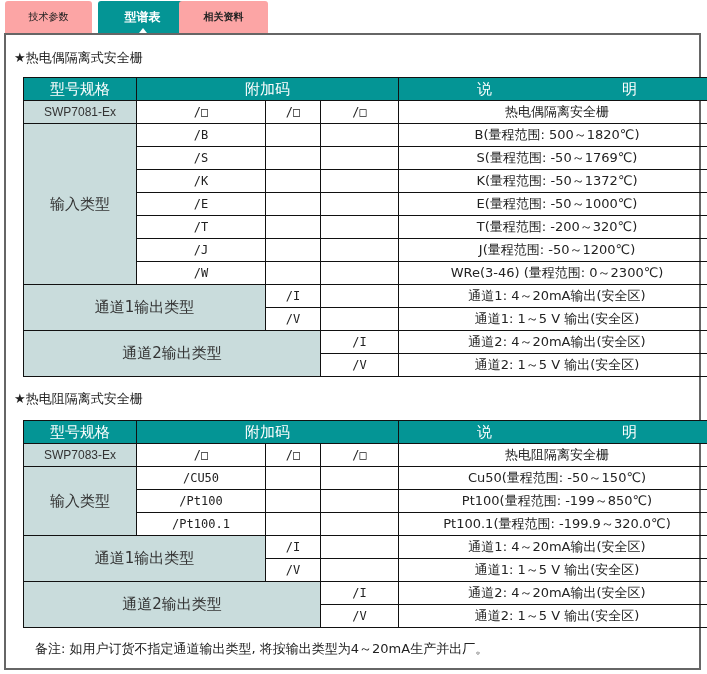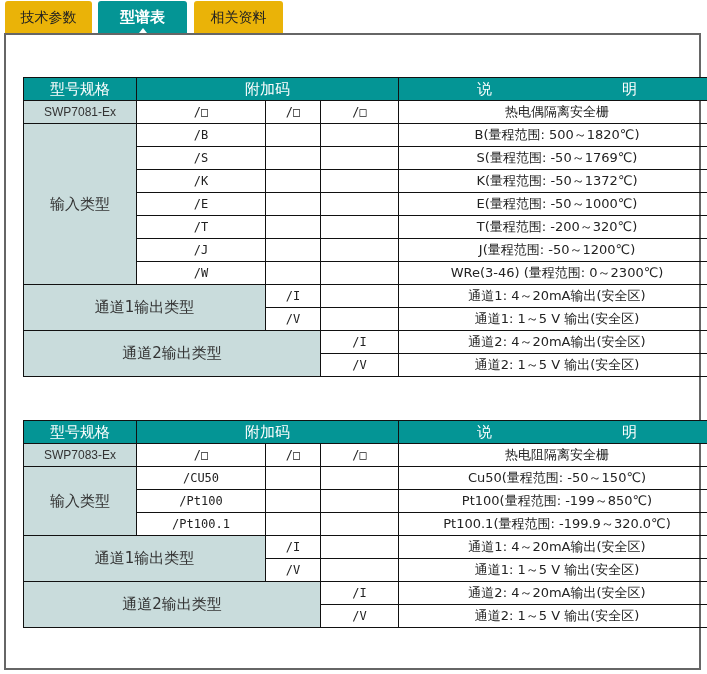--- a/index.html
+++ b/index.html
@@ -1,21 +1,21 @@
 <!DOCTYPE html>
 <html><head>
 <meta charset="utf-8">
 <style>
   html, body { margin: 0; padding: 0; background: #ffffff; }
   body { width: 707px; height: 674px; position: relative; overflow: hidden;
          font-family: "DejaVu Sans", sans-serif; font-size: 13px; color: #222; }
   .tabs { position: absolute; left: 5px; top: 1px; height: 32px; }
   .tab { position: absolute; top: 0; height: 32px; line-height: 32px; text-align: center;
-         background: #eab308; color: #222; font-size: 14px; border-radius: 3px 3px 0 0; cursor: pointer; }
-  .tab.active { background: #049595; color: #fff; font-weight: bold; font-size: 15px; }
+         background: #fca5a5; color: #222; font-size: 10px; border-radius: 3px 3px 0 0; cursor: pointer; }
+  .tab.active { background: #049595; color: #fff; font-weight: bold; font-size: 12px; }
   .tab .arrow { position: absolute; left: 50%; bottom: 0; margin-left: -4px; width: 0; height: 0;
          border-left: 4px solid transparent; border-right: 4px solid transparent; border-bottom: 5px solid #fff; }
   .frame { position: absolute; left: 4px; top: 33px; width: 697px; height: 637px;
            border: 2px solid #666; border-top-width: 2px; background: #fff; box-sizing: border-box; }
   .section-title { position: absolute; left: 8px; font-size: 13px; color: #222; }
   table.spec { position: absolute; left: 3px; width: 692px; border-collapse: collapse; table-layout: fixed; margin-left: 14px; }
   table.spec td, table.spec th { border: 1px solid #111; height: 22px; padding: 0; text-align: center;
          font-size: 13px; white-space: nowrap; overflow: hidden; }
   table.spec th { background: #049595; color: #fff; font-weight: normal; font-size: 15px; }
   table.spec td.lab { background: #c9dcdc; color: #333; font-size: 15px; }
@@ -26,25 +26,26 @@
   .th-desc .gap { width: 130px; }
   .note { position: absolute; left: 3px; width: 692px; height: 40px; line-height: 40px;
           padding-left: 26px; box-sizing: border-box; font-size: 13px; color: #222; }
 </style>
 </head>
 <body>
 
 <div class="tabs">
   <div class="tab" style="left:0;width:87px;"><span>技术参数</span></div>
   <div class="tab active" style="left:93px;width:89px;"><span>型谱表</span><span class="arrow"></span></div>
-  <div class="tab" style="left:189px;width:89px;"><span>相关资料</span></div>
+  <div class="tab" style="left:174px;width:89px;font-weight:bold;"><span>相关资料</span></div>
 </div>
 
 <div class="frame">
 
+  <div class="section-title" style="top:14px;">★热电偶隔离式安全栅</div>
 
   <table class="spec" style="top:42px;">
     <colgroup>
         <col style="width:113px">
         <col style="width:129px">
         <col style="width:55px">
         <col style="width:78px">
         <col style="width:317px">
       </colgroup>
     <tbody>
@@ -119,20 +120,21 @@
       <td class="code">/I</td>
       <td class="desc">通道2: 4～20mA输出(安全区)</td>
     </tr>
     <tr>
       <td class="code">/V</td>
       <td class="desc">通道2: 1～5 V  输出(安全区)</td>
     </tr>
   </tbody>
     </table>
 
+  <div class="section-title" style="top:355px;">★热电阻隔离式安全栅</div>
 
   <table class="spec" style="top:385px;">
     <colgroup>
         <col style="width:113px">
         <col style="width:129px">
         <col style="width:55px">
         <col style="width:78px">
         <col style="width:317px">
       </colgroup>
     <tbody>
@@ -183,13 +185,14 @@
       <td class="code">/I</td>
       <td class="desc">通道2: 4～20mA输出(安全区)</td>
     </tr>
     <tr>
       <td class="code">/V</td>
       <td class="desc">通道2: 1～5 V  输出(安全区)</td>
     </tr>
   </tbody>
     </table>
 
+  <div class="note" style="top:594px;">备注: 如用户订货不指定通道输出类型, 将按输出类型为4～20mA生产并出厂。</div>
 </div>
 
 </body></html>

